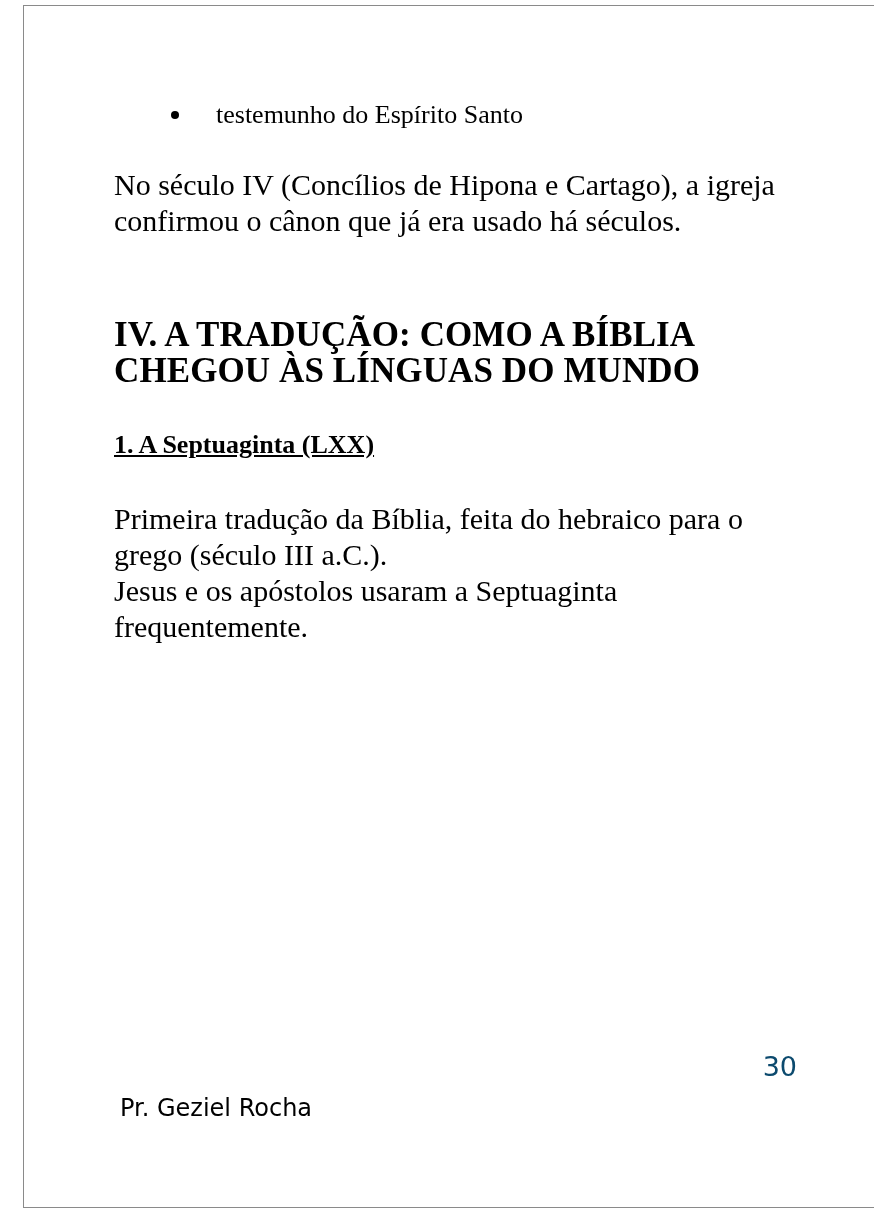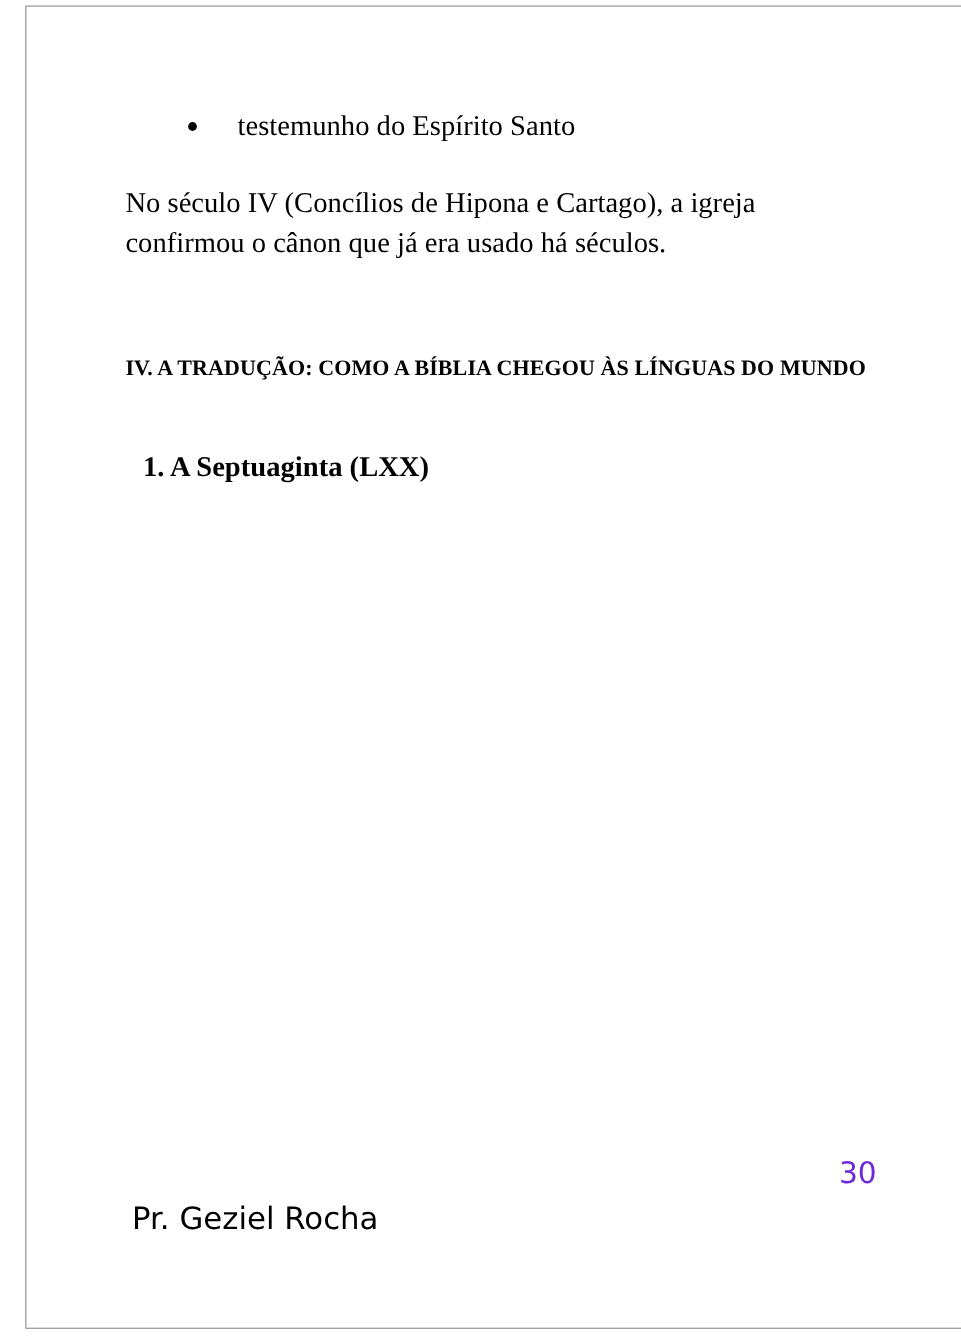--- a/index.html
+++ b/index.html
@@ -51,68 +51,69 @@
     left: 57px;
     top: 13px;
     width: 8px;
     height: 8px;
     border-radius: 50%;
     background: #000000;
   }
 
   
   .para {
-    font-size: 26px;
+    font-size: 30px;
     line-height: 36px;
     margin: 0;
     width: 685px;
   }
   .para b, .bold {
     font-weight: bold;
   }
 
   .section-heading {
-    font-size: 20px;
+    font-size: 35px;
     line-height: 36px;
     font-weight: bold;
     margin: 0;
     letter-spacing: 0.1px;
   }
 
   .sub-heading {
     font-size: 26px;
     line-height: 36px;
-    margin: 16px;
+    margin: 0;
+    text-decoration: underline;
   }
 
   
   .gap-bullet-to-p { height: 35px; }
   .gap-p1-to-p2    { height: 40px; }
   .gap-p2-to-head  { height: 38px; }
   .gap-head-to-sub { height: 38px; }
   .gap-sub-to-body { height: 38px; }
   .gap-body-to-sub2{ height: 40px; }
   .gap-sub2-to-body2 { height: 40px; }
 
   
   .page-number {
     position: absolute;
     right: 88px;
     top: 1045px;
     font-family: "DejaVu Sans", "Liberation Sans", sans-serif;
     font-size: 27px;
     line-height: 32px;
-    color: #6d28d9;
+    color: #0c4a6e;
   }
   .byline {
     position: absolute;
     left: 96px;
     top: 1087px;
     font-family: "DejaVu Sans", "Liberation Sans", sans-serif;
-    font-size: 28px;
+    font-size: 24px;
     line-height: 30px;
     color: #000000;
   }
 </style>
 </head>
 <body>
 
 <div class="page">
 
   <div class="content">
@@ -134,20 +135,21 @@
     <div class="gap-p2-to-head"></div>
 
     <h2 class="section-heading">IV. A TRADUÇÃO: COMO A BÍBLIA CHEGOU ÀS LÍNGUAS DO MUNDO</h2>
 
     <div class="gap-head-to-sub"></div>
 
     <h3 class="sub-heading">1. A Septuaginta (LXX)</h3>
 
     <div class="gap-sub-to-body"></div>
 
+    <p class="para">Primeira tradução da Bíblia, feita do hebraico para o grego (século III a.C.).<br>Jesus e os apóstolos usaram a Septuaginta frequentemente.</p>
 
     <div class="gap-body-to-sub2"></div>
 
 
     <div class="gap-sub2-to-body2"></div>
 
 
   </div>
 
   <div class="page-number">30</div>

